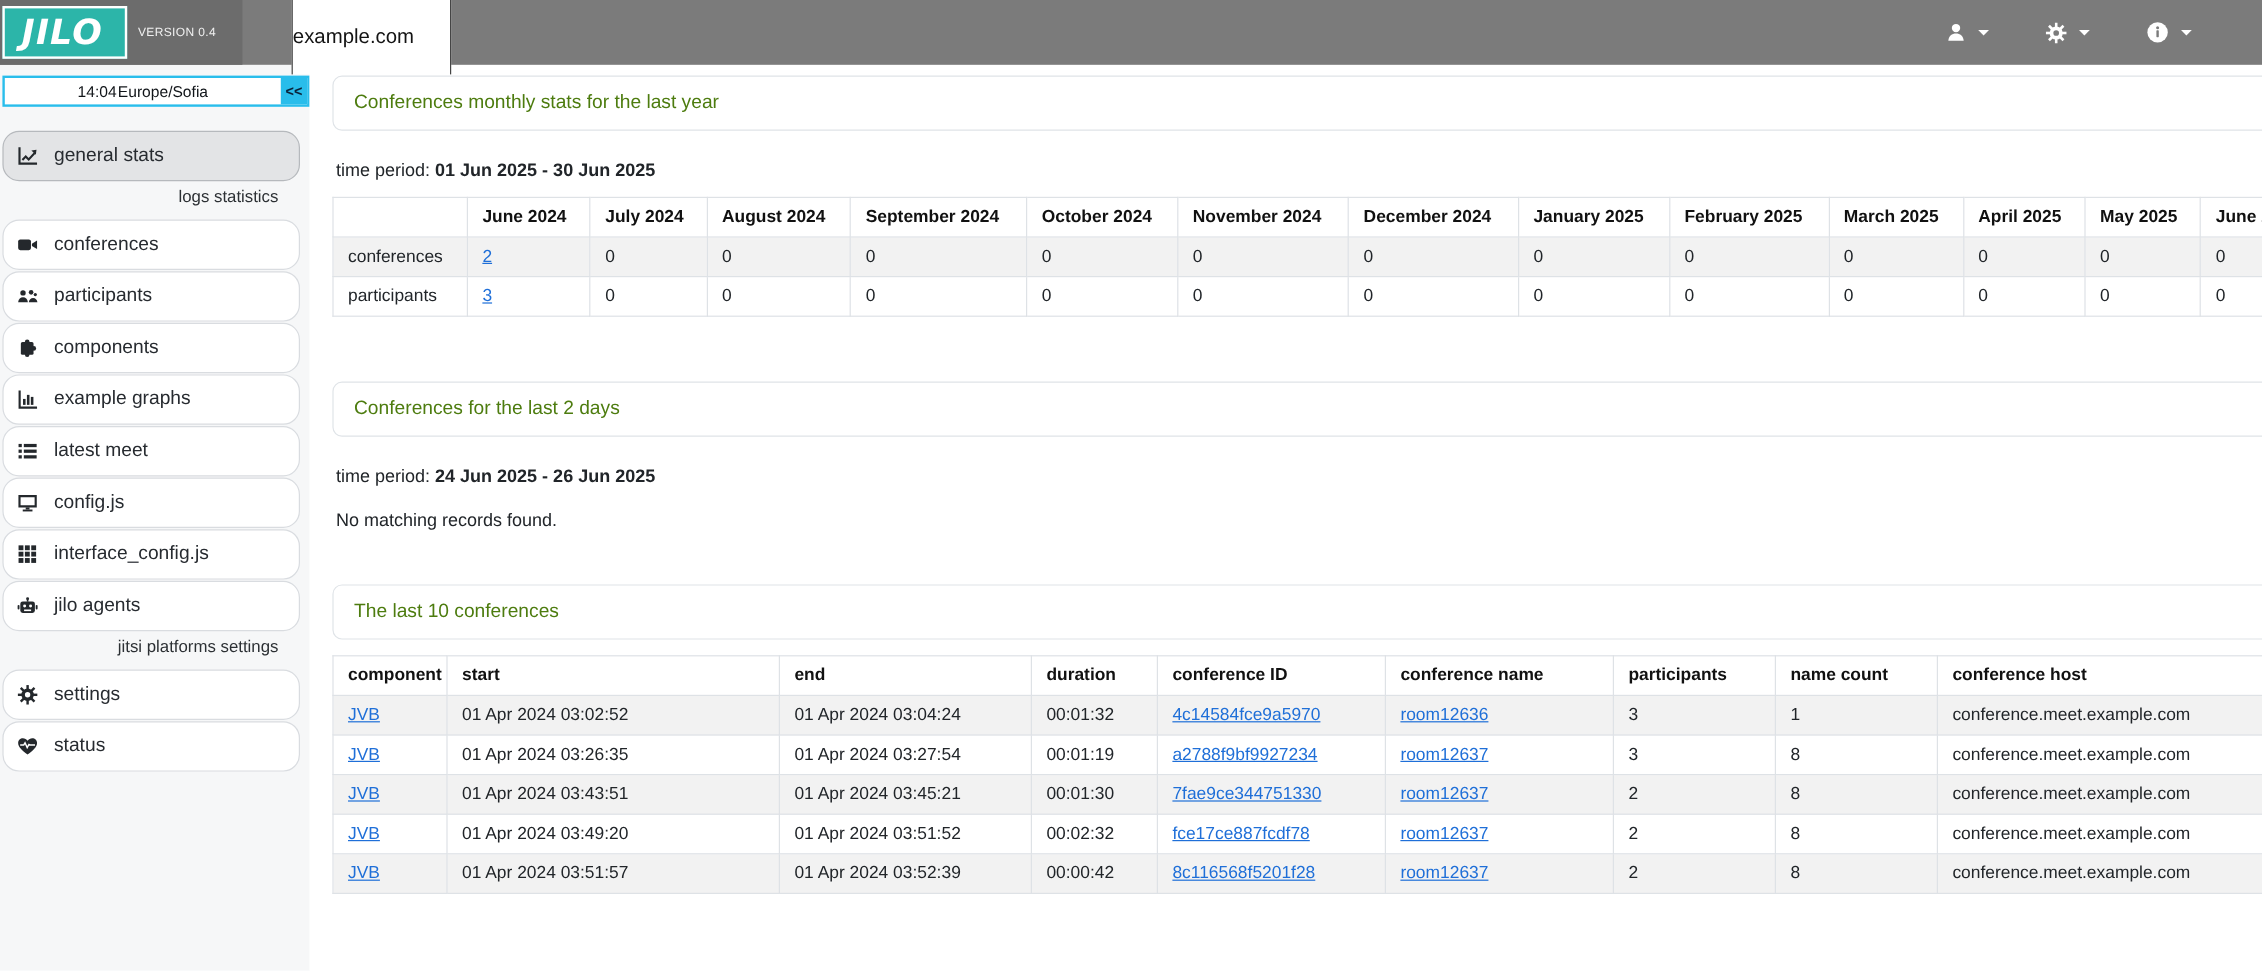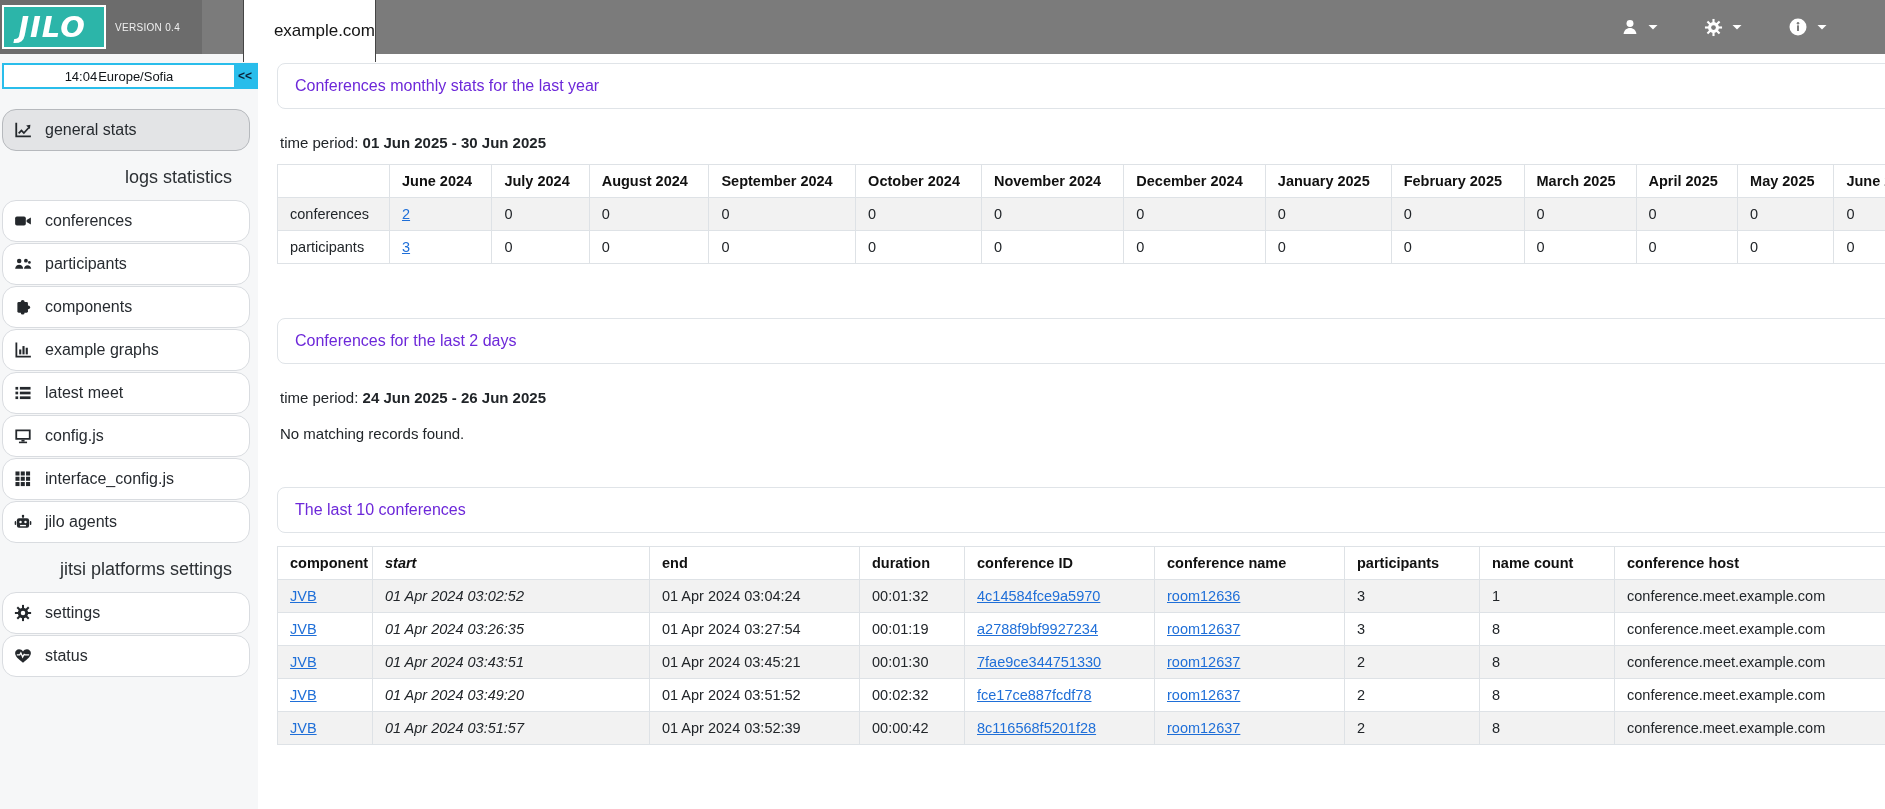--- a/index.html
+++ b/index.html
@@ -10,21 +10,21 @@
   .topbar { position:relative; height:54px; background:#7b7b7b; z-index:5; }
   .topbar-left { position:absolute; left:0; top:0; width:202px; height:54px; background:#6c6c6c;
                  display:flex; align-items:center; }
   .logo-tile { margin-left:2px; margin-top:0; width:104px; height:44px; background:#2cb5a9;
                border:2px solid #ffffff; display:flex; align-items:center; justify-content:center; }
   .logo-text { font-family:"DejaVu Sans", sans-serif; font-style:italic; font-weight:bold;
                font-size:29px; color:#fff; letter-spacing:1px; padding-right:4px; }
   .version { margin-left:9px; font-size:10px; color:#f0f0f0; letter-spacing:.3px; }
   .tab { position:absolute; left:243px; top:0; width:133px; height:62px; background:#fff;
          border-left:1px solid #454545; border-right:1px solid #454545;
-         display:flex; align-items:center; justify-content:flex-end;
+         display:flex; align-items:center; justify-content:flex-start;
          font-size:17px; color:#141414; z-index:6; }
   .topbar-right { position:absolute; right:58px; top:0; height:54px; display:flex;
                   align-items:center; gap:46px; color:#fff; --hole:#7b7b7b; }
   .tb-group { display:flex; align-items:center; gap:9px; cursor:pointer; }
   .tb-group svg { display:block; }
 
   
   .shell { display:flex; height:755px; }
   .sidebar { width:258px; flex:0 0 258px; background:#f6f7f8; }
   .main { flex:1; background:#fff; padding:9px 0 0 19px; overflow:hidden; }
@@ -37,45 +37,45 @@
   .clock-collapse { width:22px; border:none; background:#29bdeb; color:#0b2239;
                     font-weight:bold; font-size:12px; cursor:pointer;
                     font-family:"Liberation Sans", sans-serif; }
   .side-item { height:42px; margin:0 8px 1px 2px; background:#fff;
                border:1px solid #d9dce0; border-radius:14px; display:flex; align-items:center;
                padding-left:11px; gap:13px; font-size:16px; color:#272b30; cursor:pointer; }
   .side-item.active { background:#e3e4e6; border-color:#b6b9bd; }
   .side-item .icon { width:18px; height:18px; display:inline-flex; color:#24282c; --hole:#fff; }
   .side-item.active .icon { --hole:#e3e4e6; }
   .side-item .icon svg { width:18px; height:18px; }
-  .side-label { text-align:right; padding:15px 26px 12px 0; font-size:18px; color:#2c3034; }
+  .side-label { text-align:right; padding:3px 26px 12px 0; font-size:14px; color:#2c3034; }
   .side-top-gap { height:10px; }
 
   
   .card { width:1640px; background:#fff; border:1px solid #e0e4e8; border-radius:8px;
           padding:13px 17px; }
-  .card a.card-title { font-size:16px; color:#6d28d9; text-decoration:none; cursor:pointer;text-align:center; }
+  .card a.card-title { font-size:16px; color:#4d7c0f; text-decoration:none; cursor:pointer;text-align:center; }
   .period { margin:25px 0 0 3px; font-size:15px; }
   .period b { font-weight:bold; }
   .empty-msg { margin:19px 0 0 3px; font-size:15px; }
   .mt-card2 { margin-top:54px; }
   .mt-card3 { margin-top:45px; }
 
   
   table.tbl { border-collapse:collapse; margin-top:13px; background:#fff; }
   table.tbl th, table.tbl td { border:1px solid #dee2e6; padding:8px 12px; font-size:14.5px;
                                text-align:left; white-space:nowrap; vertical-align:middle; }
   table.tbl th { font-weight:bold; color:#111; }
   table.tbl tbody tr:nth-child(odd)  { background:#f2f2f2; }
   table.tbl tbody tr:nth-child(even) { background:#fff; }
   table.tbl a { color:#1f6fd8; text-decoration:underline; cursor:pointer; }
   .tbl-monthly { width:1660px; }
   .tbl-last10 { width:1660px; table-layout:fixed; margin-top:11px; }
   .tbl-last10 th:nth-child(1), .tbl-last10 td:nth-child(1) { width:95px; }
-  .tbl-last10 th:nth-child(2), .tbl-last10 td:nth-child(2) { width:277px;font-style:italic; }
+  .tbl-last10 th:nth-child(2), .tbl-last10 td:nth-child(2) { width:277px; }
   .tbl-last10 th:nth-child(3), .tbl-last10 td:nth-child(3) { width:210px; }
   .tbl-last10 th:nth-child(4), .tbl-last10 td:nth-child(4) { width:105px; }
   .tbl-last10 th:nth-child(5), .tbl-last10 td:nth-child(5) { width:190px; }
   .tbl-last10 th:nth-child(6), .tbl-last10 td:nth-child(6) { width:190px; }
   .tbl-last10 th:nth-child(7), .tbl-last10 td:nth-child(7) { width:135px; }
   .tbl-last10 th:nth-child(8), .tbl-last10 td:nth-child(8) { width:135px; }
 </style>
 </head>
 <body>
 

